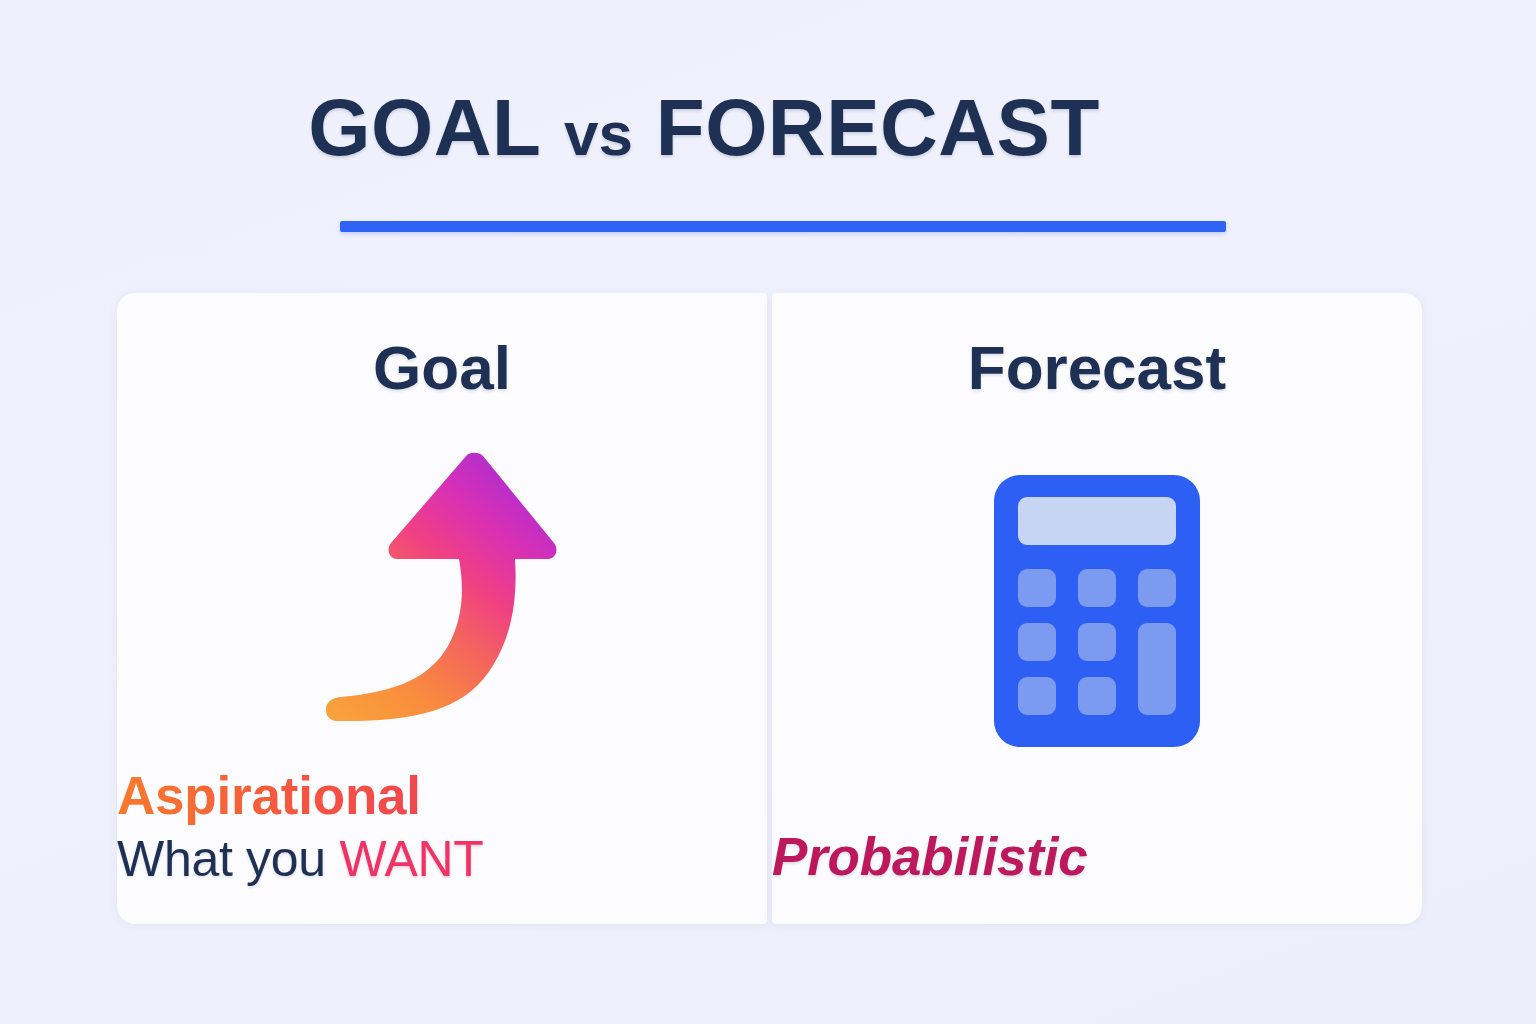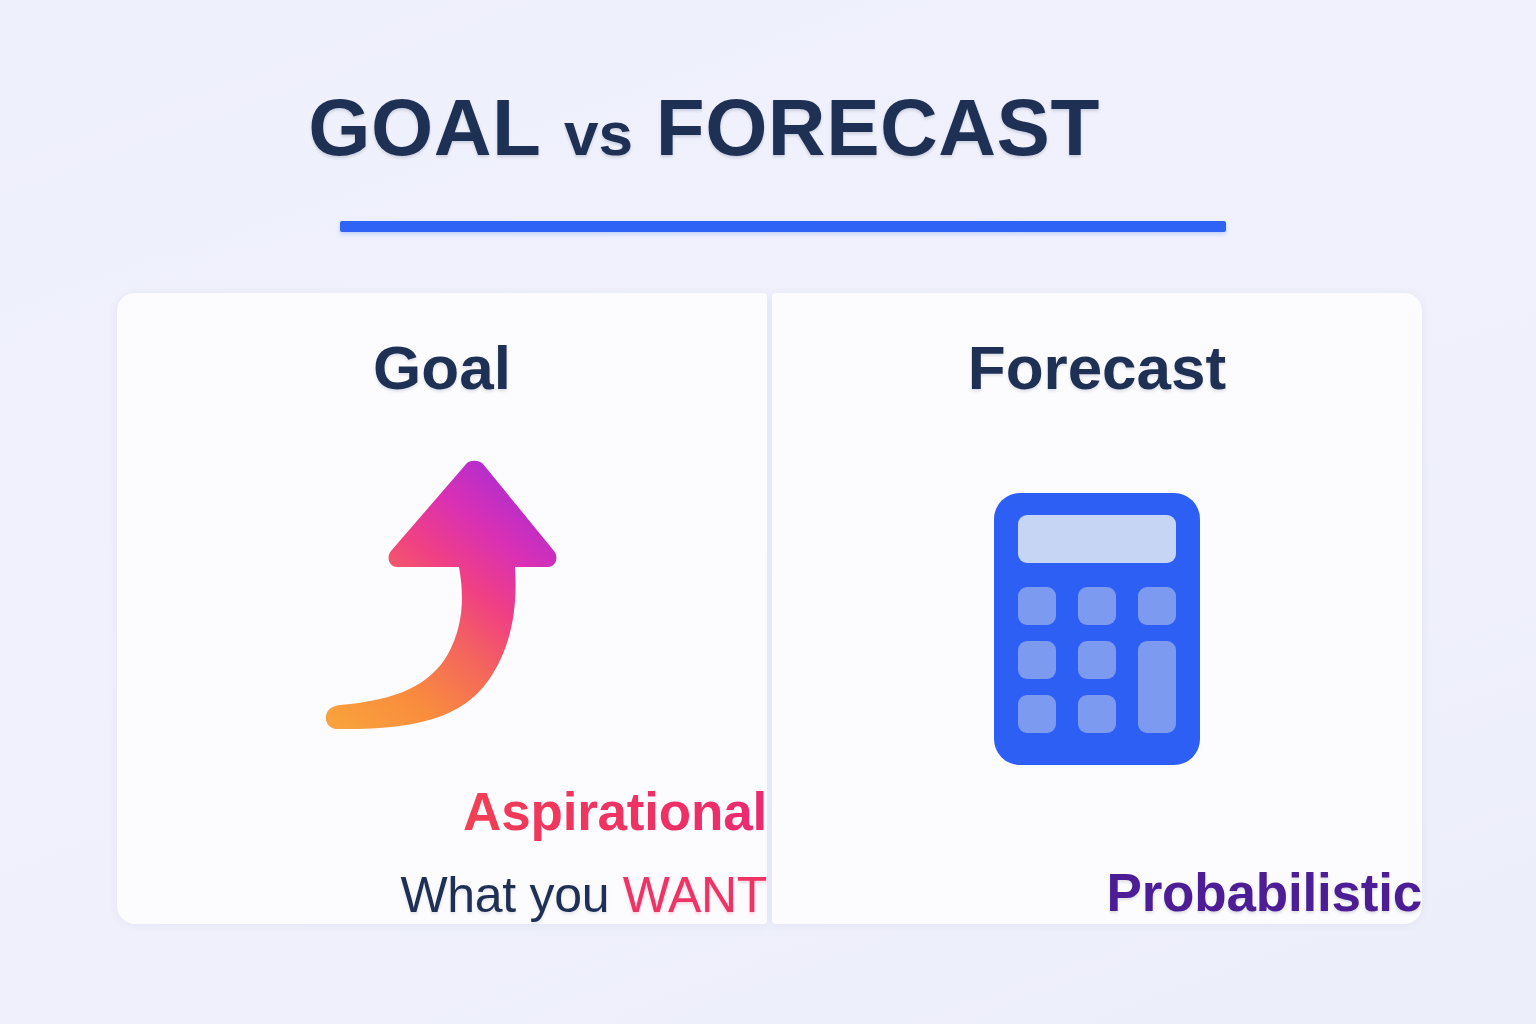--- a/index.html
+++ b/index.html
@@ -94,43 +94,45 @@
     flex: 1 1 auto;
     width: 100%;
     display: flex;
     align-items: center;
     justify-content: center;
     margin-top: -6px;
   }
 
   .caption-zone {
     width: 100%;
-    text-align: right;
+    text-align: left;
+    padding-bottom: 36px;
   }
 
   .caption-main {
     font-size: 53px;
     font-weight: 700;
     line-height: 1.15;
     letter-spacing: -0.2px;
   }
   .caption-main.grad {
     background: linear-gradient(95deg, #f97a2b 0%, #f4563f 28%, #f0395a 62%, #ec2a70 100%);
     -webkit-background-clip: text;
     background-clip: text;
     color: transparent;
     -webkit-text-fill-color: transparent;
   }
   .caption-main.navy {
-    color: #4c1d95;
+    color: #be185d;
     text-shadow: 0 2px 3px rgba(40,55,95,0.15);
+    font-style: italic;
   }
 
   .caption-sub {
-    margin-top: 24px;
+    margin-top: 4px;
     font-size: 50px;
     font-weight: 400;
     color: #1f3055;
     line-height: 1.15;
     letter-spacing: -0.3px;
     text-shadow: 0 2px 3px rgba(40,55,95,0.12);
   }
   .caption-sub .accent {
     color: #ef3465;
     text-shadow: 0 2px 3px rgba(200,40,90,0.18);

